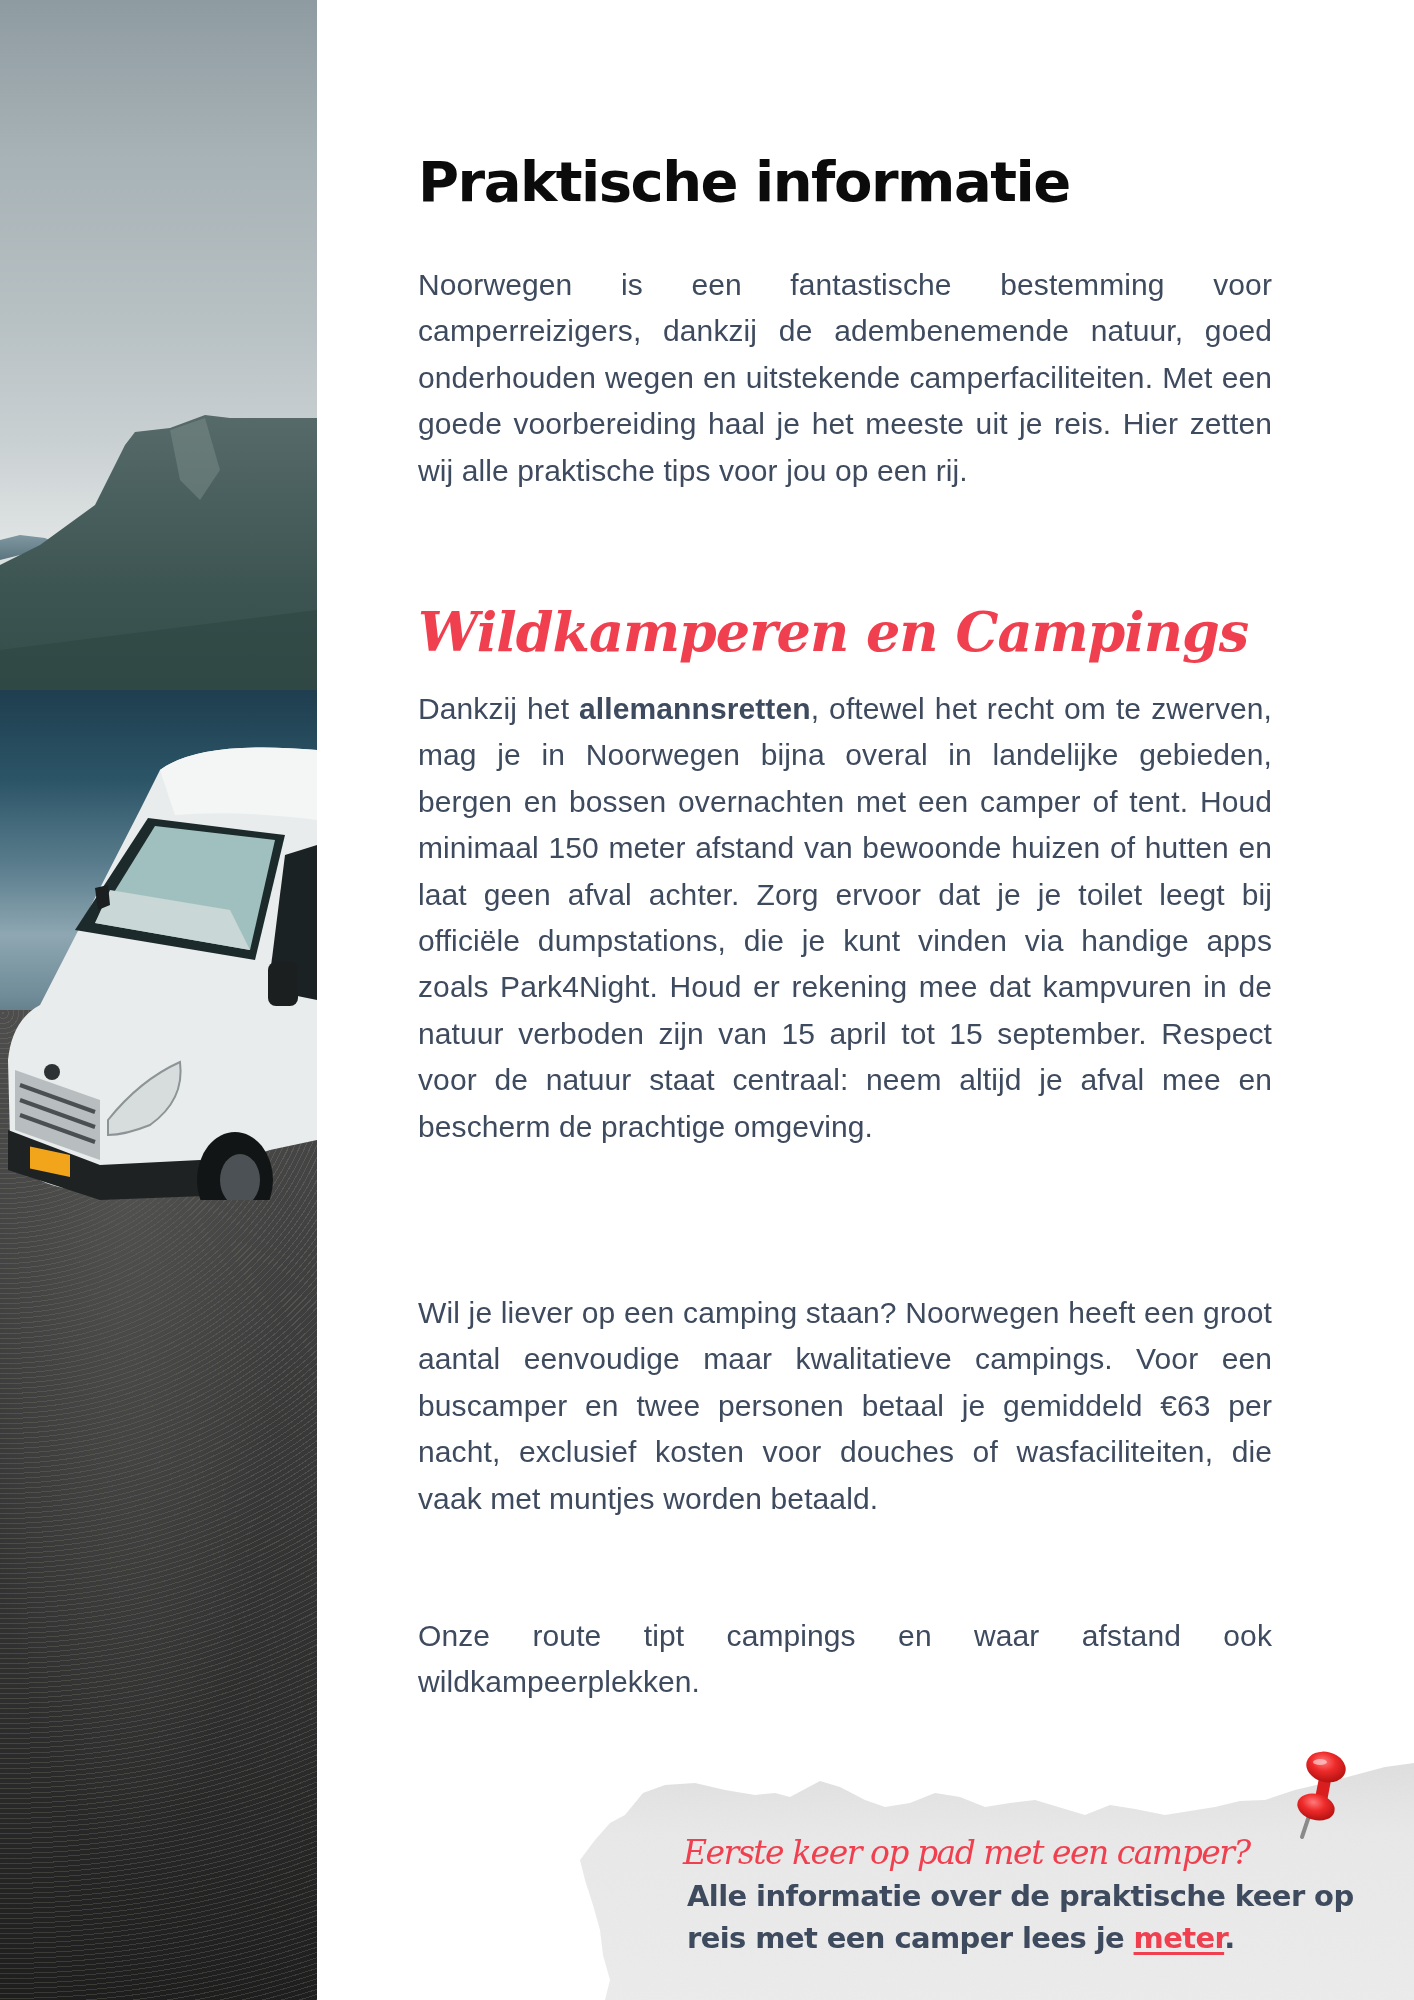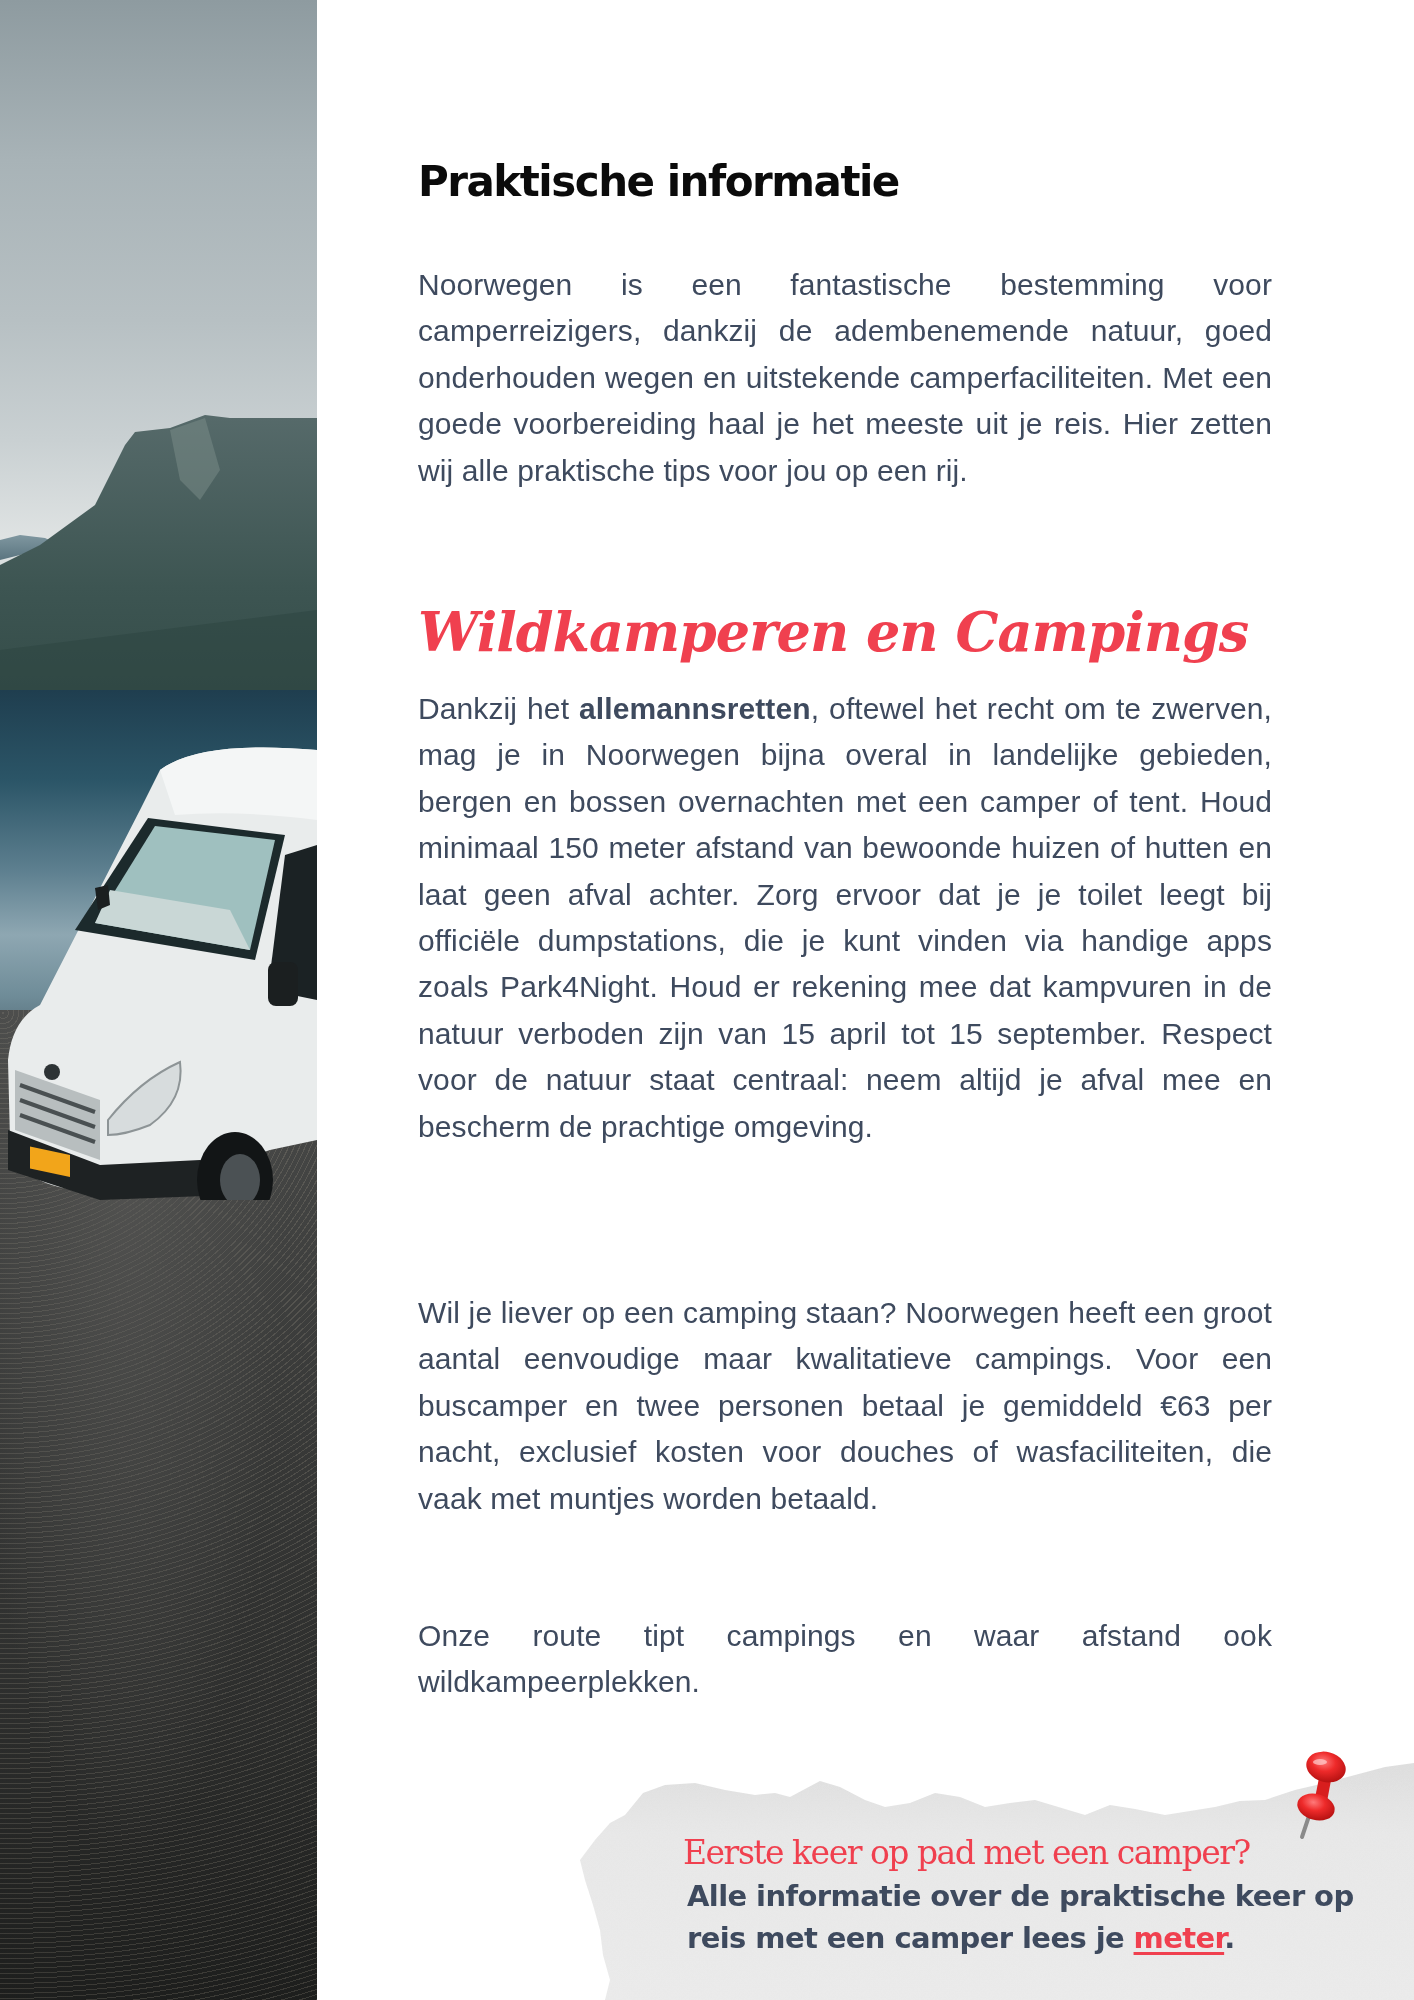--- a/index.html
+++ b/index.html
@@ -30,21 +30,21 @@
     .photo .van { position: absolute; left: 0; top: 740px; width: 317px; height: 460px; }
 
     
     .content {
       position: absolute; left: 418px; top: 0; width: 854px;
       color: #3e4a5e;
     }
     .page-title {
       position: absolute; left: 0; top: 142px; width: 900px;
       font-family: "DejaVu Sans", sans-serif; font-weight: 700;
-      font-size: 42px; letter-spacing: -1.5px; color: #0b0b0b; line-height: 80px;
+      font-size: 56px; letter-spacing: -1.5px; color: #0b0b0b; line-height: 80px;
     }
     .para {
       position: absolute; left: 0; width: 854px;
       font-family: Liberation Sans, sans-serif; font-size: 30px; line-height: 46.4px;
       text-align: justify; color: #3e4a5e; letter-spacing: 0.1px;
     }
     .para.intro { top: 262px; }
     .para.p1 { top: 686px; }
     .para.p2 { top: 1290px; }
     .para.p3 { top: 1613px; }
@@ -56,21 +56,21 @@
       font-size: 54px; color: #f0404f; letter-spacing: -1px; line-height: 72px; text-align: right;
     }
 
     
     .note {
       position: absolute; left: 565px; top: 1745px; width: 849px; height: 255px;
     }
     .note svg.paper { position: absolute; left: 0; top: 0; width: 849px; height: 255px; }
     .note-script {
       position: absolute; left: 118px; top: 88px; white-space: nowrap;
-      font-family: "DejaVu Serif", serif; 
+      font-family: "DejaVu Serif", serif; font-style: italic;
       font-size: 33px; color: #f0404f; letter-spacing: -1.5px;
     }
     .note-body {
       position: absolute; left: 122px; top: 130px; width: 690px;
       font-family: "DejaVu Sans", sans-serif; font-weight: 700;
       font-size: 29px; line-height: 42px; color: #3e4a5e; letter-spacing: -0.6px;
     }
     .note-link { color: #f0404f; text-decoration: underline; text-decoration-thickness: 3px; text-underline-offset: 4px; }
     .pushpin { position: absolute; left: 715px; top: 0; width: 90px; height: 100px; }
   </style>

